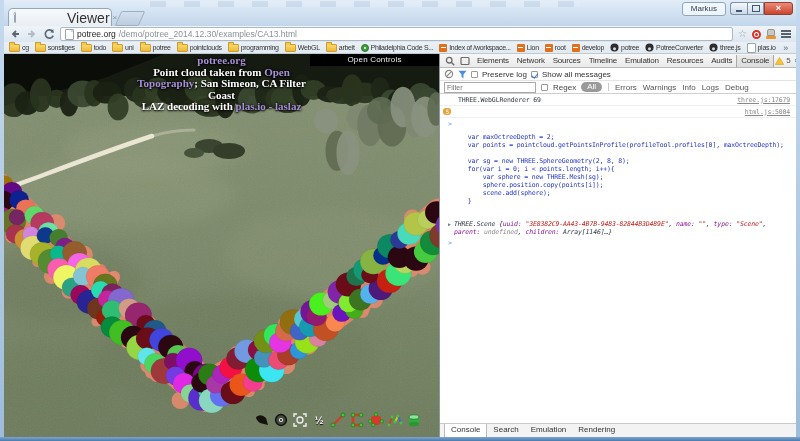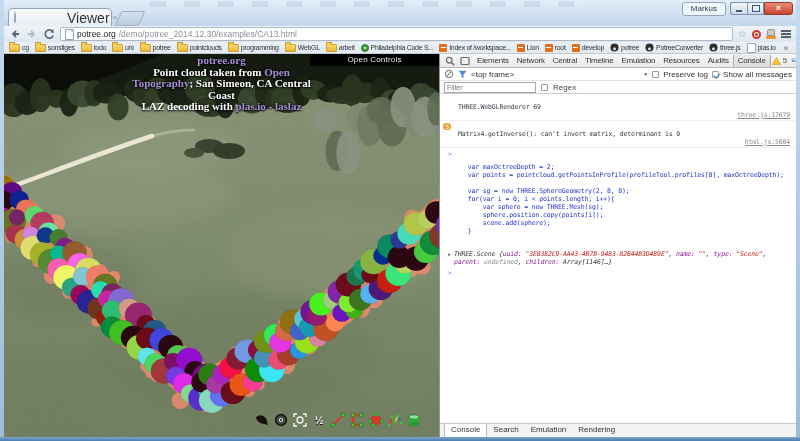--- a/index.html
+++ b/index.html
@@ -89,22 +89,22 @@
   .cb{width:7px;height:7px;box-sizing:border-box;border:1px solid #9a9a9a;background:#fff;border-radius:1px;position:relative;flex:none;}
   .cb.checked::after{content:"";position:absolute;left:1.5px;top:0px;width:2.5px;height:4.5px;border:solid #3a79c2;border-width:0 1.5px 1.5px 0;transform:rotate(40deg);}
   .dt-row3{height:12px;flex:none;border-bottom:1px solid #cfcfcf;display:flex;align-items:center;gap:5px;padding:0 4px;font-size:8px;color:#444;}
   .filter-input{width:86px;height:9px;font-size:7px;font-family:"Liberation Sans",sans-serif;border:1px solid #a9a9a9;padding:0 2px;color:#333;}
   .level{color:#555;}
   .level-pill{background:#9a9a9a;color:#fff;border-radius:6px;padding:0 6px;height:10px;line-height:10px;}
   .vsep{width:1px;height:8px;background:#ccc;}
   
   .dt-console{flex:1;min-height:0;overflow:hidden;font-family:"DejaVu Sans Mono",monospace;font-size:6.5px;letter-spacing:-0.15px;
     line-height:8px;color:#303942;}
-  .c-row{display:flex;align-items:center;padding:1.5px 6px 1.5px 18px;border-bottom:1px solid #f0f0f0;position:relative;}
-  .c-link{margin-left:auto;color:#888;text-decoration:underline;white-space:nowrap;padding-left:8px;flex:none;margin-top:15px;}
+  .c-row{display:flex;align-items:flex-end;padding:1.5px 6px 1.5px 18px;border-bottom:1px solid #f0f0f0;position:relative;}
+  .c-link{margin-left:auto;color:#888;text-decoration:underline;white-space:nowrap;padding-left:8px;flex:none;}
   .c-count{position:absolute;left:3px;top:2px;background:#e8a33d;border-radius:3px;color:#fff;padding:0 2.5px;height:7px;line-height:7px;font-size:6px;}
   .c-input{display:flex;padding:2px 6px 1px 8px;}
   .c-chev{color:#5a8edb;margin-right:3px;flex:none;}
   .c-input pre{margin:13px;font:inherit;letter-spacing:inherit;color:#2335c5;white-space:pre;}
   .c-result{display:flex;padding:1px 10px 1px 8px;}
   .c-tri{color:#7d7d7d;font-size:5px;line-height:8px;margin-right:3px;flex:none;}
   .c-segs{font-style:italic;word-break:break-word;}
   .c-prop{color:#881391;font-style:italic;}
   .c-str{color:#c41a16;}
   .c-undef{color:#8a8a8a;}
@@ -514,21 +514,21 @@
             <ellipse cx="429.0" cy="188.6" rx="13.0" ry="12.4" fill="hsl(140,77%,31%)" stroke="rgba(0,0,0,0.12)" stroke-width="0.5"></ellipse>
             <ellipse cx="423.5" cy="165.4" rx="10.0" ry="9.5" fill="hsl(72,54%,59%)" stroke="rgba(0,0,0,0.12)" stroke-width="0.5"></ellipse>
             <ellipse cx="438.7" cy="181.8" rx="13.3" ry="12.7" fill="hsl(12,51%,33%)" stroke="rgba(0,0,0,0.12)" stroke-width="0.5"></ellipse>
             <ellipse cx="432.8" cy="158.5" rx="11.7" ry="11.2" fill="#2b0712" stroke="rgba(0,0,0,0.12)" stroke-width="0.5"></ellipse>
             <ellipse cx="444.9" cy="171.3" rx="13.2" ry="12.6" fill="hsl(274,57%,44%)" stroke="rgba(0,0,0,0.12)" stroke-width="0.5"></ellipse>
           </svg>
         </div>
       <div class="credits" id="credits">
           <div><span class="cr-link">potree.org</span></div>
           <div><span class="">Point cloud taken from </span><span class="cr-link">Open</span></div>
-          <div><span class="cr-link">Topography</span><span class="">; San Simeon, CA Central</span></div>
+          <div><span class="cr-link">Topography</span><span class="">; San Simeon, CA Filter</span></div>
           <div><span class="">Coast</span></div>
           <div><span class="">LAZ decoding with </span><span class="cr-link">plas.io - laslaz</span></div>
         </div>
       <div class="open-controls">Open Controls</div>
       <div class="vtoolbar" id="vtoolbar">
           <span class="vt-ic">
             <svg width="16" height="16" viewBox="0 0 16 16">
               <path d="M2,5 Q7,1 12,6 L14,13 L6,11 Q2,8 2,5 Z" fill="#15120e"></path>
             </svg>
           </span>
@@ -605,21 +605,21 @@
             </svg>
         </span>
         <span class="dt-ic">
           <svg width="10" height="10" viewBox="0 0 10 10">
               <rect x="1" y="1.5" width="8" height="7" rx="1" stroke="#6b6b6b" fill="none" stroke-width="1.2"></rect>
             </svg>
         </span>
         <span class="dt-tabs" id="dt-tabs">
             <span class="dt-tab">Elements</span>
             <span class="dt-tab">Network</span>
-            <span class="dt-tab">Central</span>
+            <span class="dt-tab">Sources</span>
             <span class="dt-tab">Timeline</span>
             <span class="dt-tab">Emulation</span>
             <span class="dt-tab">Resources</span>
             <span class="dt-tab">Audits</span>
             <span class="dt-tab active">Console</span>
           </span>
         <span class="dt-right">
           <span class="warn-badge">
             <svg width="9" height="8" viewBox="0 0 9 8">
                 <polygon points="4.5,0.5 8.7,7.5 0.3,7.5" fill="#fbc02d" stroke="#c9a11e" stroke-width="0.6"></polygon>
@@ -642,44 +642,48 @@
       </div>
 
       <div class="dt-row2">
         <svg width="10" height="10" viewBox="0 0 10 10">
             <circle cx="5" cy="5" r="3.6" stroke="#8a8a8a" fill="none" stroke-width="1.2"></circle>
             <line x1="2.6" y1="7.4" x2="7.4" y2="2.6" stroke="#8a8a8a" stroke-width="1.2"></line>
           </svg>
         <svg width="9" height="9" viewBox="0 0 9 9">
             <path d="M0.5,0.8 H8.5 L5.5,4.5 V8.2 L3.5,7.0 V4.5 Z" fill="#4a90d9"></path>
           </svg>
-        <span class="frame-sel">
-          <span>&lt;top frame&gt;</span>
-          <span class="dd-arrow">▼</span>
-        </span>
         <span class="cb"></span>
         <span>Preserve log</span>
         <span class="cb checked"></span>
         <span>Show all messages</span>
       </div>
 
       <div class="dt-row3">
         <input class="filter-input" placeholder="Filter" style="">
         <span class="cb"></span>
         <span>Regex</span>
+        <span id="dt-levels" style="display:flex;align-items:center;gap:6px;">
+            <span class="level-pill">All</span>
+            <span class="vsep"></span>
+            <span class="level">Errors</span>
+            <span class="level">Warnings</span>
+            <span class="level">Info</span>
+            <span class="level">Logs</span>
+            <span class="level">Debug</span>
+          </span>
       </div>
 
       <div class="dt-console" id="dt-console">
           <div class="c-row">
             <span>THREE.WebGLRenderer 69</span>
             <a class="c-link">three.js:17679</a>
           </div>
           <div class="c-row">
             <span class="c-count">5</span>
-            <span>Matrix4.getInverse(): can't invert matrix, determinant is 0</span>
             <a class="c-link">html.js:5004</a>
           </div>
           <div class="c-input">
             <span class="c-chev">&gt;</span>
             <pre>var maxOctreeDepth = 2;
 var points = pointcloud.getPointsInProfile(profileTool.profiles[0], maxOctreeDepth);
 
 var sg = new THREE.SphereGeometry(2, 8, 8);
 for(var i = 0; i &lt; points.length; i++){
     var sphere = new THREE.Mesh(sg);

